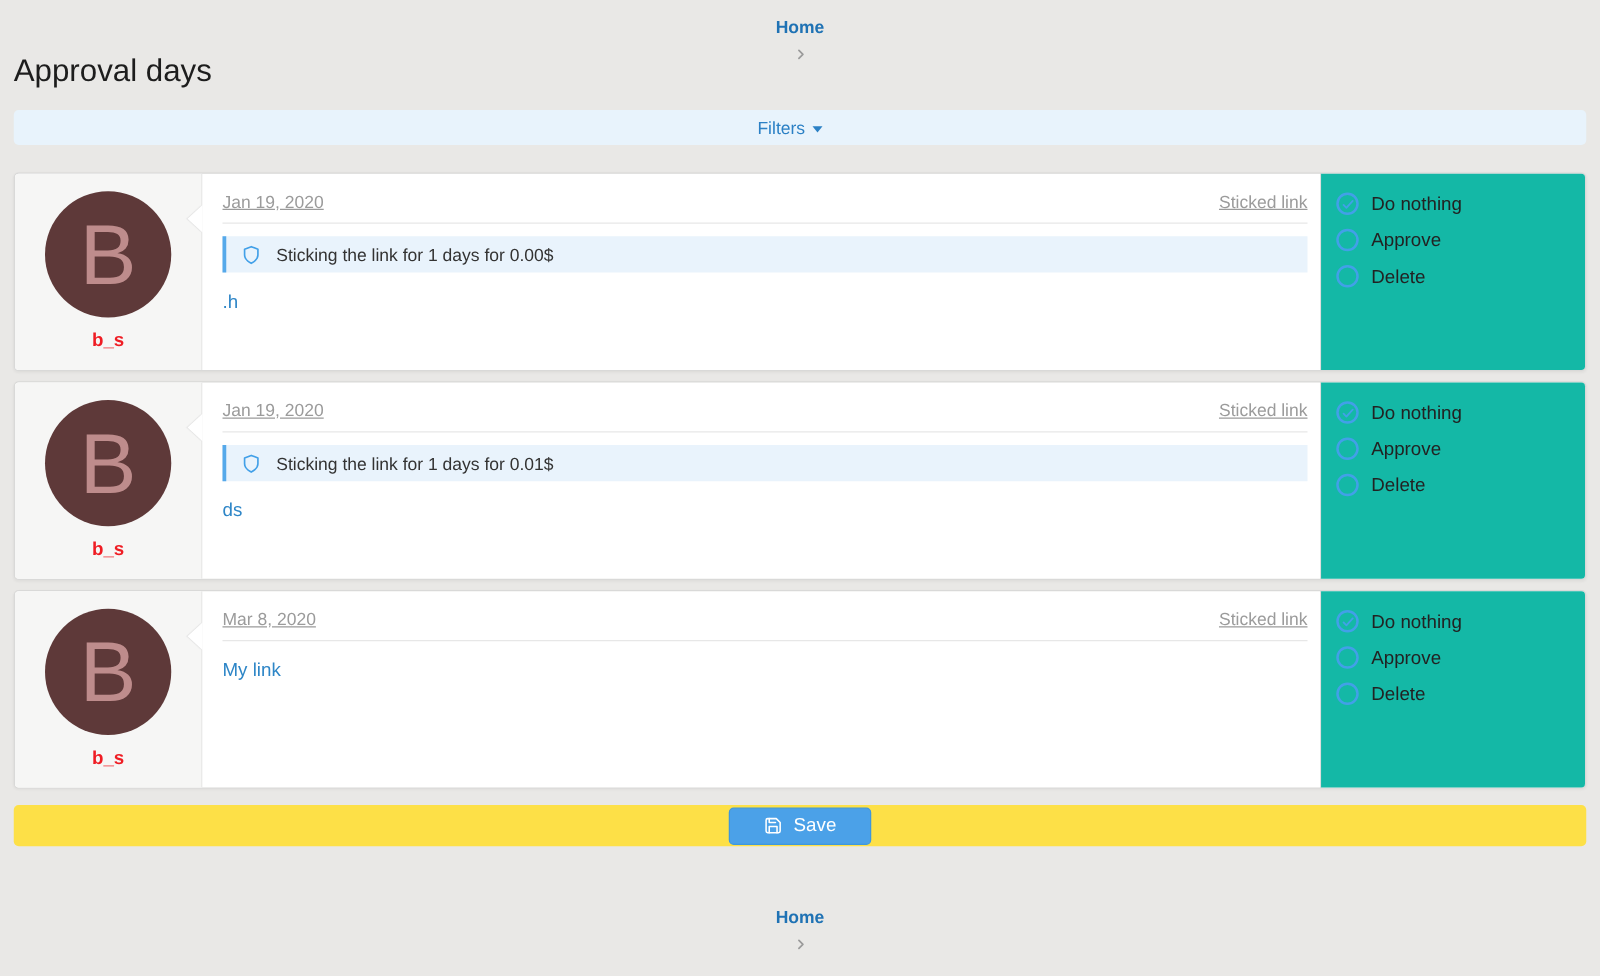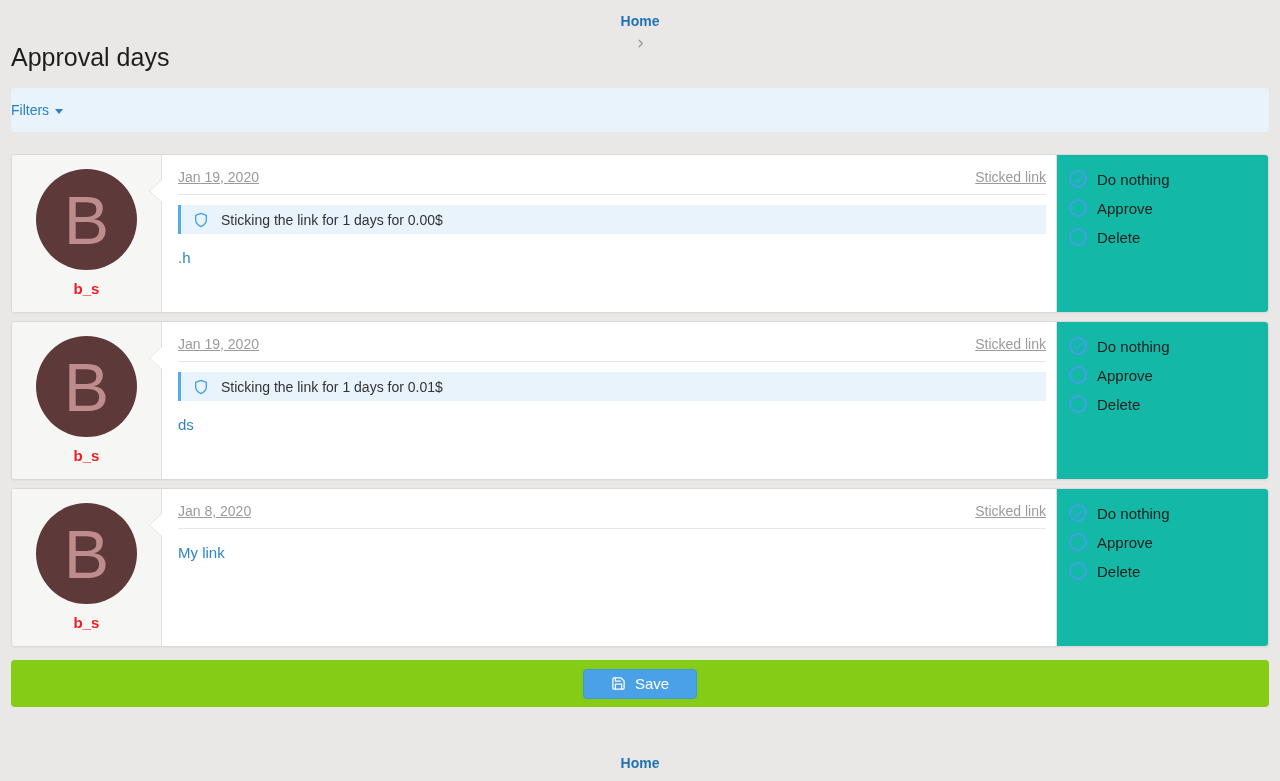--- a/index.html
+++ b/index.html
@@ -14,22 +14,22 @@
   
   .breadcrumb { display:flex; align-items:center; gap:9px; height:18px;flex-direction:column; }
   .breadcrumb a { color:#1f72b4; font-weight:bold; font-size:14px; text-decoration:none; cursor:pointer; }
   .crumb-chevron { display:flex; align-items:center; }
 
   
   .page-title { font-size:25px; font-weight:400; color:#1d1d1d; margin-top:12px; }
 
   
   .filters-bar {
-    margin-top:16px; height:44px; background:#e8f3fc; border-radius:4px;
-    display:flex; align-items:center; justify-content:flex-start; padding-right:16px;
+    margin-top:16px; height:28px; background:#e8f3fc; border-radius:4px;
+    display:flex; align-items:center; justify-content:center; padding-right:16px;
   }
   .filters-toggle { display:flex; align-items:center; gap:6px; color:#2b80c5; font-size:14px; cursor:pointer; }
   .caret-down { width:0; height:0; border-left:4px solid transparent; border-right:4px solid transparent; border-top:5px solid #2b80c5; margin-top:2px; }
 
   
   .card {
     margin-top:22px; height:159px; background:#fff;
     border:1px solid #d9d9d8; border-radius:4px;
     box-shadow:0 1px 2px rgba(0,0,0,0.04);
     display:flex;
@@ -77,21 +77,21 @@
   .radio {
     width:18px; height:18px; border-radius:50%; border:2px solid #42a0e8;
     display:flex; align-items:center; justify-content:center; background:transparent; flex:0 0 18px;
   }
   .radio svg { display:none; }
   .radio.checked svg { display:block; }
   .option-label { font-size:15px; color:#222; }
 
   
   .save-bar {
-    margin-top:13px; height:47px; background:#84cc16; border-radius:4px;
+    margin-top:13px; height:33px; background:#fde047; border-radius:4px;
     display:flex; align-items:center; justify-content:center;
   }
   .save-button {
     height:30px; padding:0 27px; background:#4ba1e8; border:1px solid #3f97de; border-radius:4px;
     color:#fff; font-size:15px; font-family:"Liberation Sans", sans-serif;
     display:flex; align-items:center; gap:9px; cursor:pointer;
   }
 
   .footer-breadcrumb { margin-top:48px; }
 </style>
@@ -215,21 +215,21 @@
   <div class="card">
     <div class="card-left">
       <div class="avatar">
           <span>B</span>
         </div>
       <a class="username">b_s</a>
     </div>
     <div class="card-main">
       <div class="notch"></div>
       <div class="card-header">
-        <span>Jan 8, 2020</span>
+        <span>Mar 8, 2020</span>
         <span>Sticked link</span>
       </div>
       <a class="entry-link">My link</a>
     </div>
     <div class="card-actions">
       <div class="option-row">
         <span class="radio checked">
           <svg width="11" height="11" viewBox="0 0 24 24" fill="none" stroke="#42a0e8" stroke-width="3.2" stroke-linecap="round" stroke-linejoin="round">
               <polyline points="4 13 9 18 20 6"></polyline>
             </svg>

